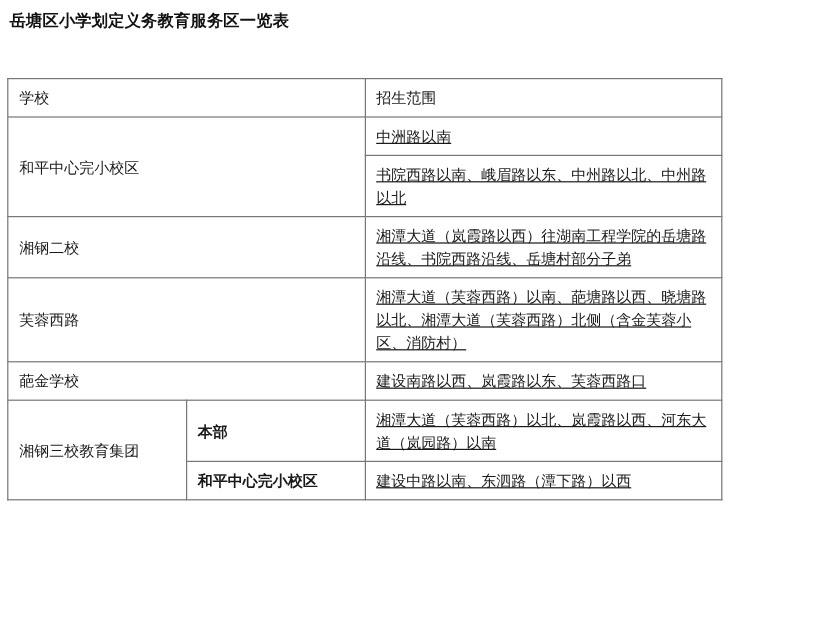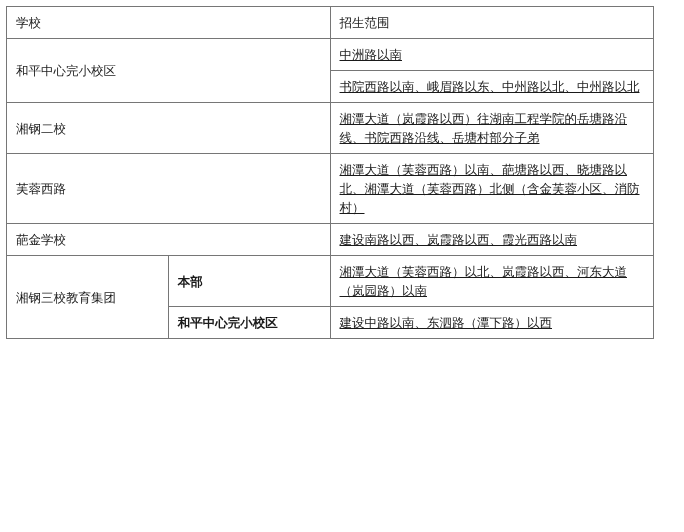--- a/index.html
+++ b/index.html
@@ -24,22 +24,23 @@
   .doc-title {
     font-size: 13.5px;
     font-weight: bold;
     color: #111111;
     line-height: 20px;
     padding: 2px 0 4px 2px;
     letter-spacing: 0.2px;
   }
   table.svc-table {
     border-collapse: collapse;
-    width: 648px;
+    width: 596px;
     table-layout: fixed;
+    margin-top: 33px;
   }
   table.svc-table td {
     border: 1px solid #767676;
     font-size: 12.5px;
     line-height: 19px;
     color: #1a1a1a;
     padding: 6px 9px;
     vertical-align: middle;
     word-break: break-all;
   }
@@ -60,20 +61,21 @@
   .range-cell {
     vertical-align: middle;
     text-decoration: underline;
   }
 </style>
 </head>
 <body>
 
 <div class="page">
 
+  <div class="doc-title">岳塘区小学划定义务教育服务区一览表</div>
 
   <table class="svc-table">
     <tbody>
       <tr>
         <td class="col-school head" colspan="2">学校</td>
         <td class="col-range head">招生范围</td>
       </tr>
 
       <tr>
         <td class="col-school" colspan="2" rowspan="2">和平中心完小校区</td>
@@ -88,21 +90,21 @@
         <td class="col-range range-cell">湘潭大道（岚霞路以西）往湖南工程学院的岳塘路沿线、书院西路沿线、岳塘村部分子弟</td>
       </tr>
 
       <tr>
         <td class="col-school" colspan="2">芙蓉西路</td>
         <td class="col-range range-cell">湘潭大道（芙蓉西路）以南、葩塘路以西、晓塘路以北、湘潭大道（芙蓉西路）北侧（含金芙蓉小区、消防村）</td>
       </tr>
 
       <tr>
         <td class="col-school" colspan="2">葩金学校</td>
-        <td class="col-range range-cell">建设南路以西、岚霞路以西、霞光西路以南</td>
+        <td class="col-range range-cell">建设南路以西、岚霞路以东、芙蓉西路口</td>
       </tr>
 
       <tr>
         <td class="col-school" rowspan="2">湘钢三校教育集团</td>
         <td class="col-sub">本部</td>
         <td class="col-range range-cell">湘潭大道（芙蓉西路）以北、岚霞路以西、河东大道（岚园路）以南</td>
       </tr>
       <tr>
         <td class="col-sub">和平中心完小校区</td>
         <td class="col-range range-cell">建设中路以南、东泗路（潭下路）以西</td>

